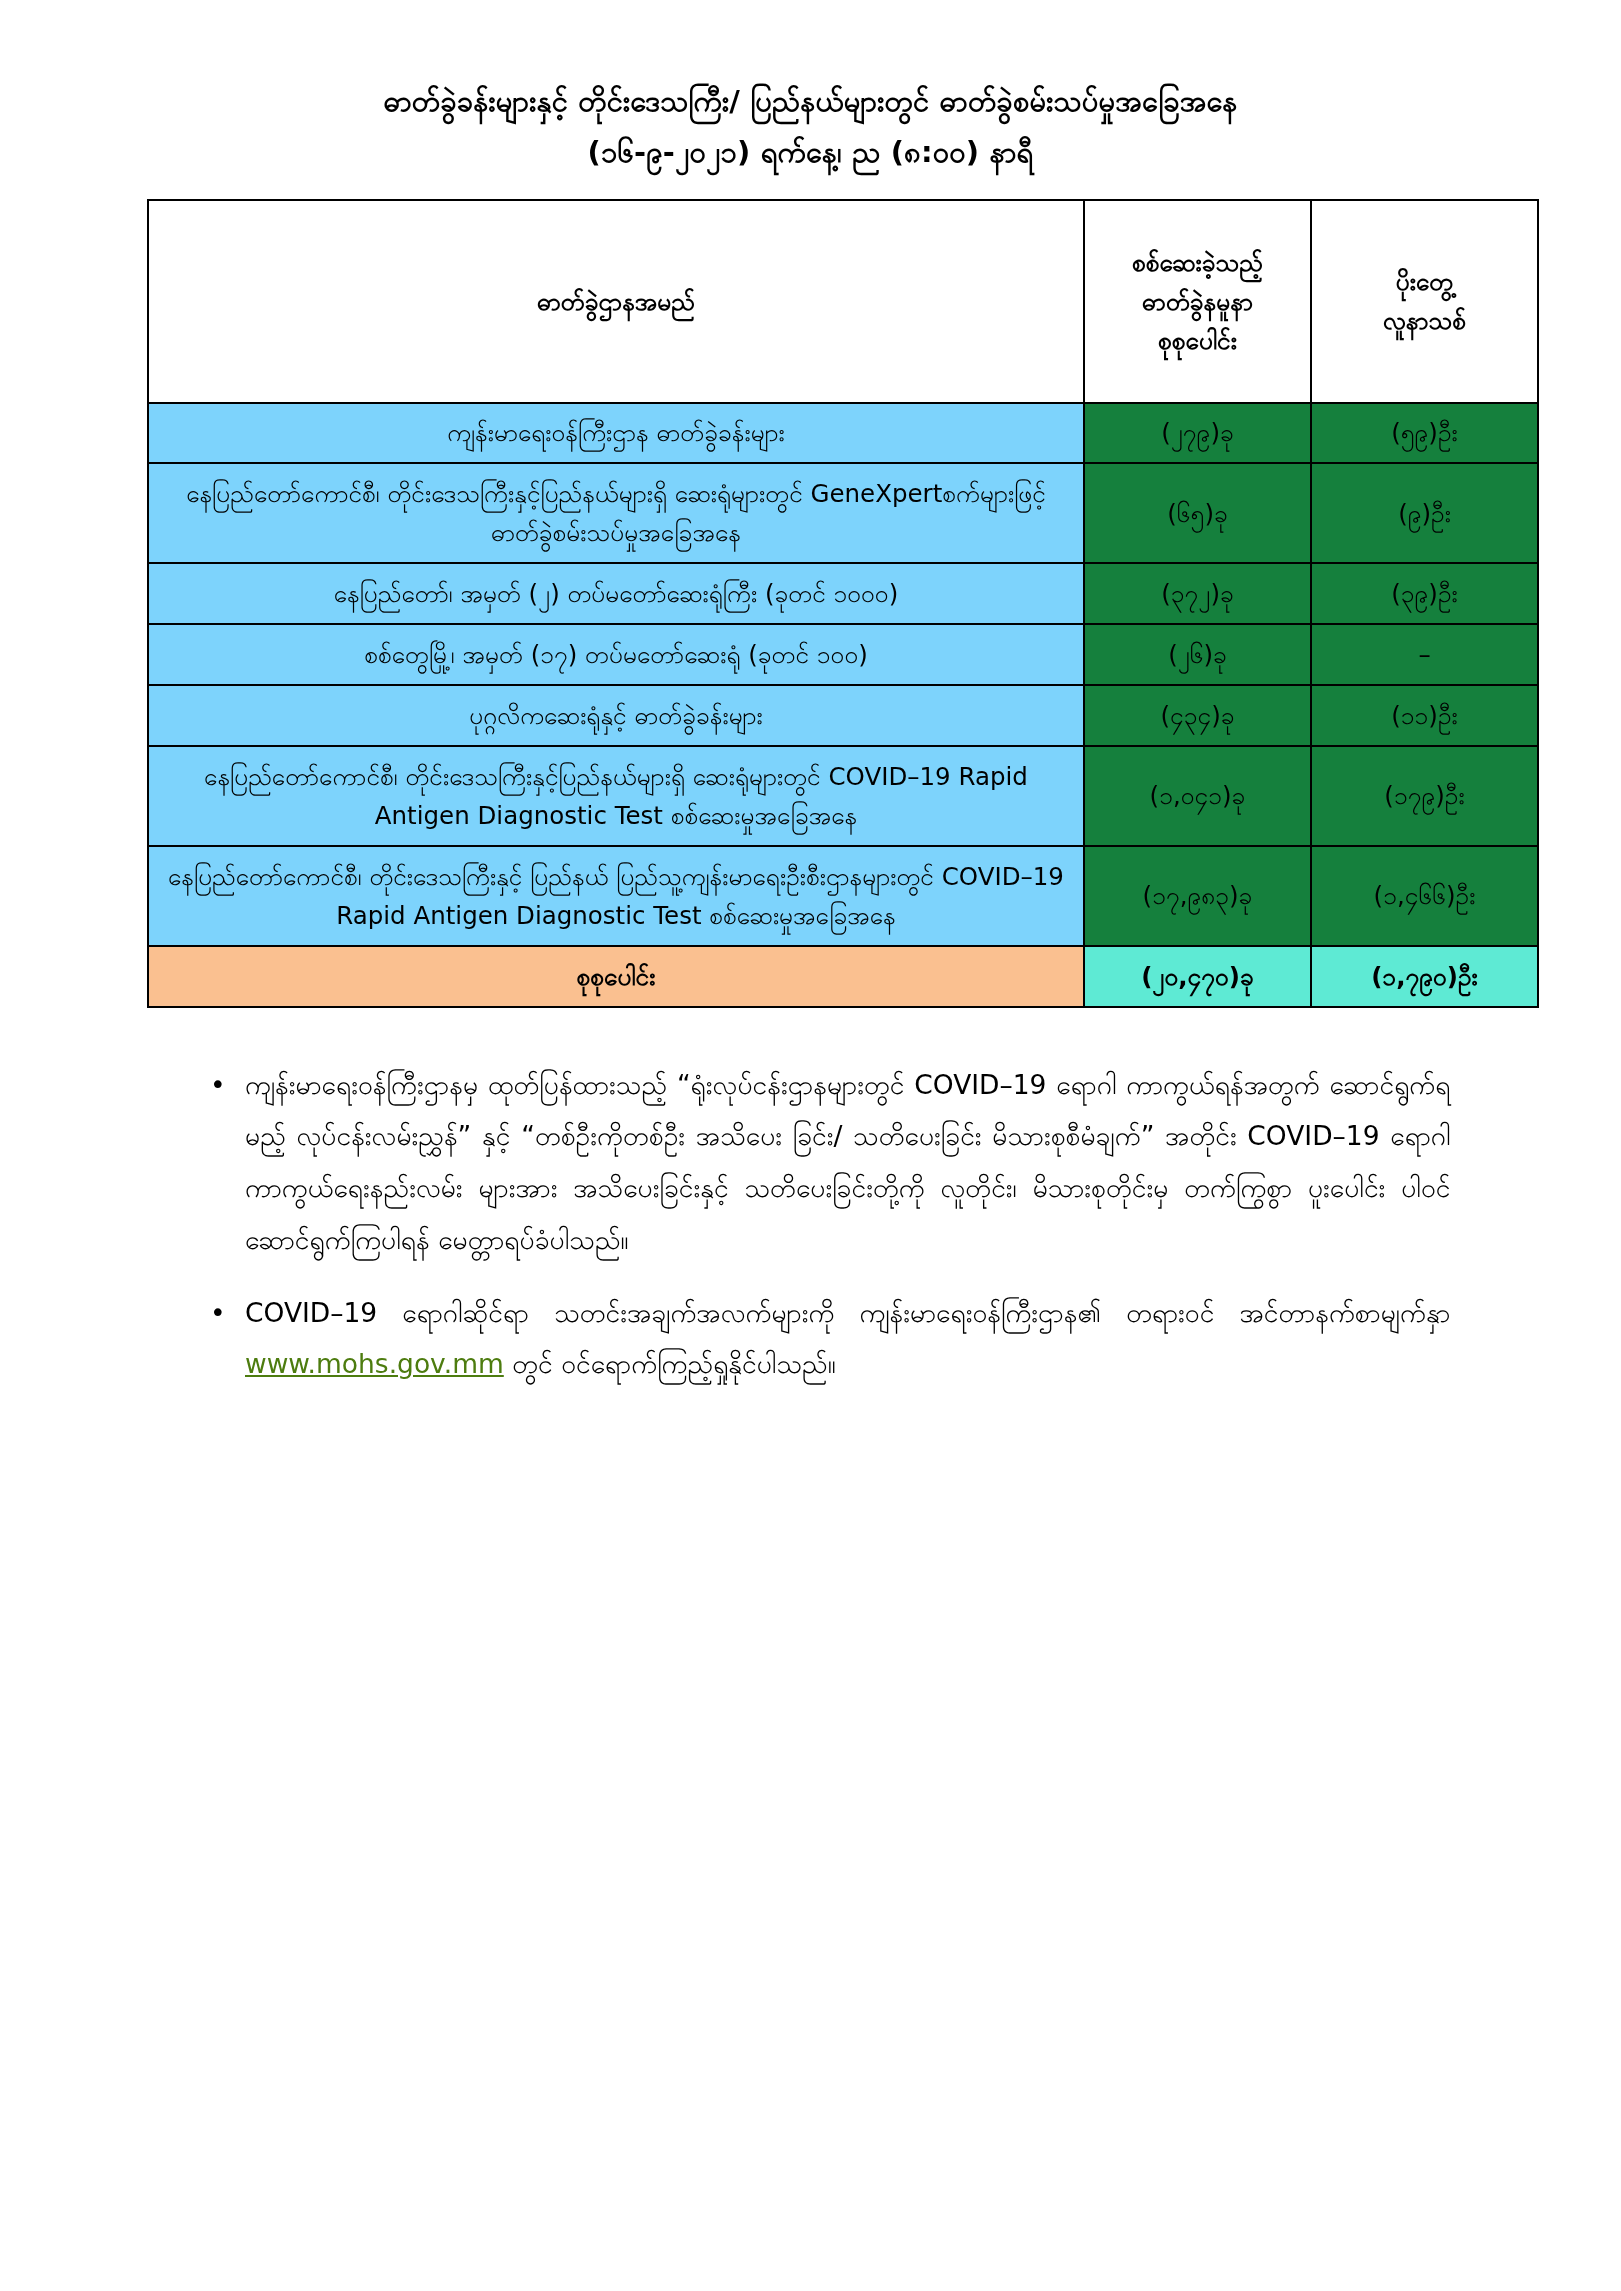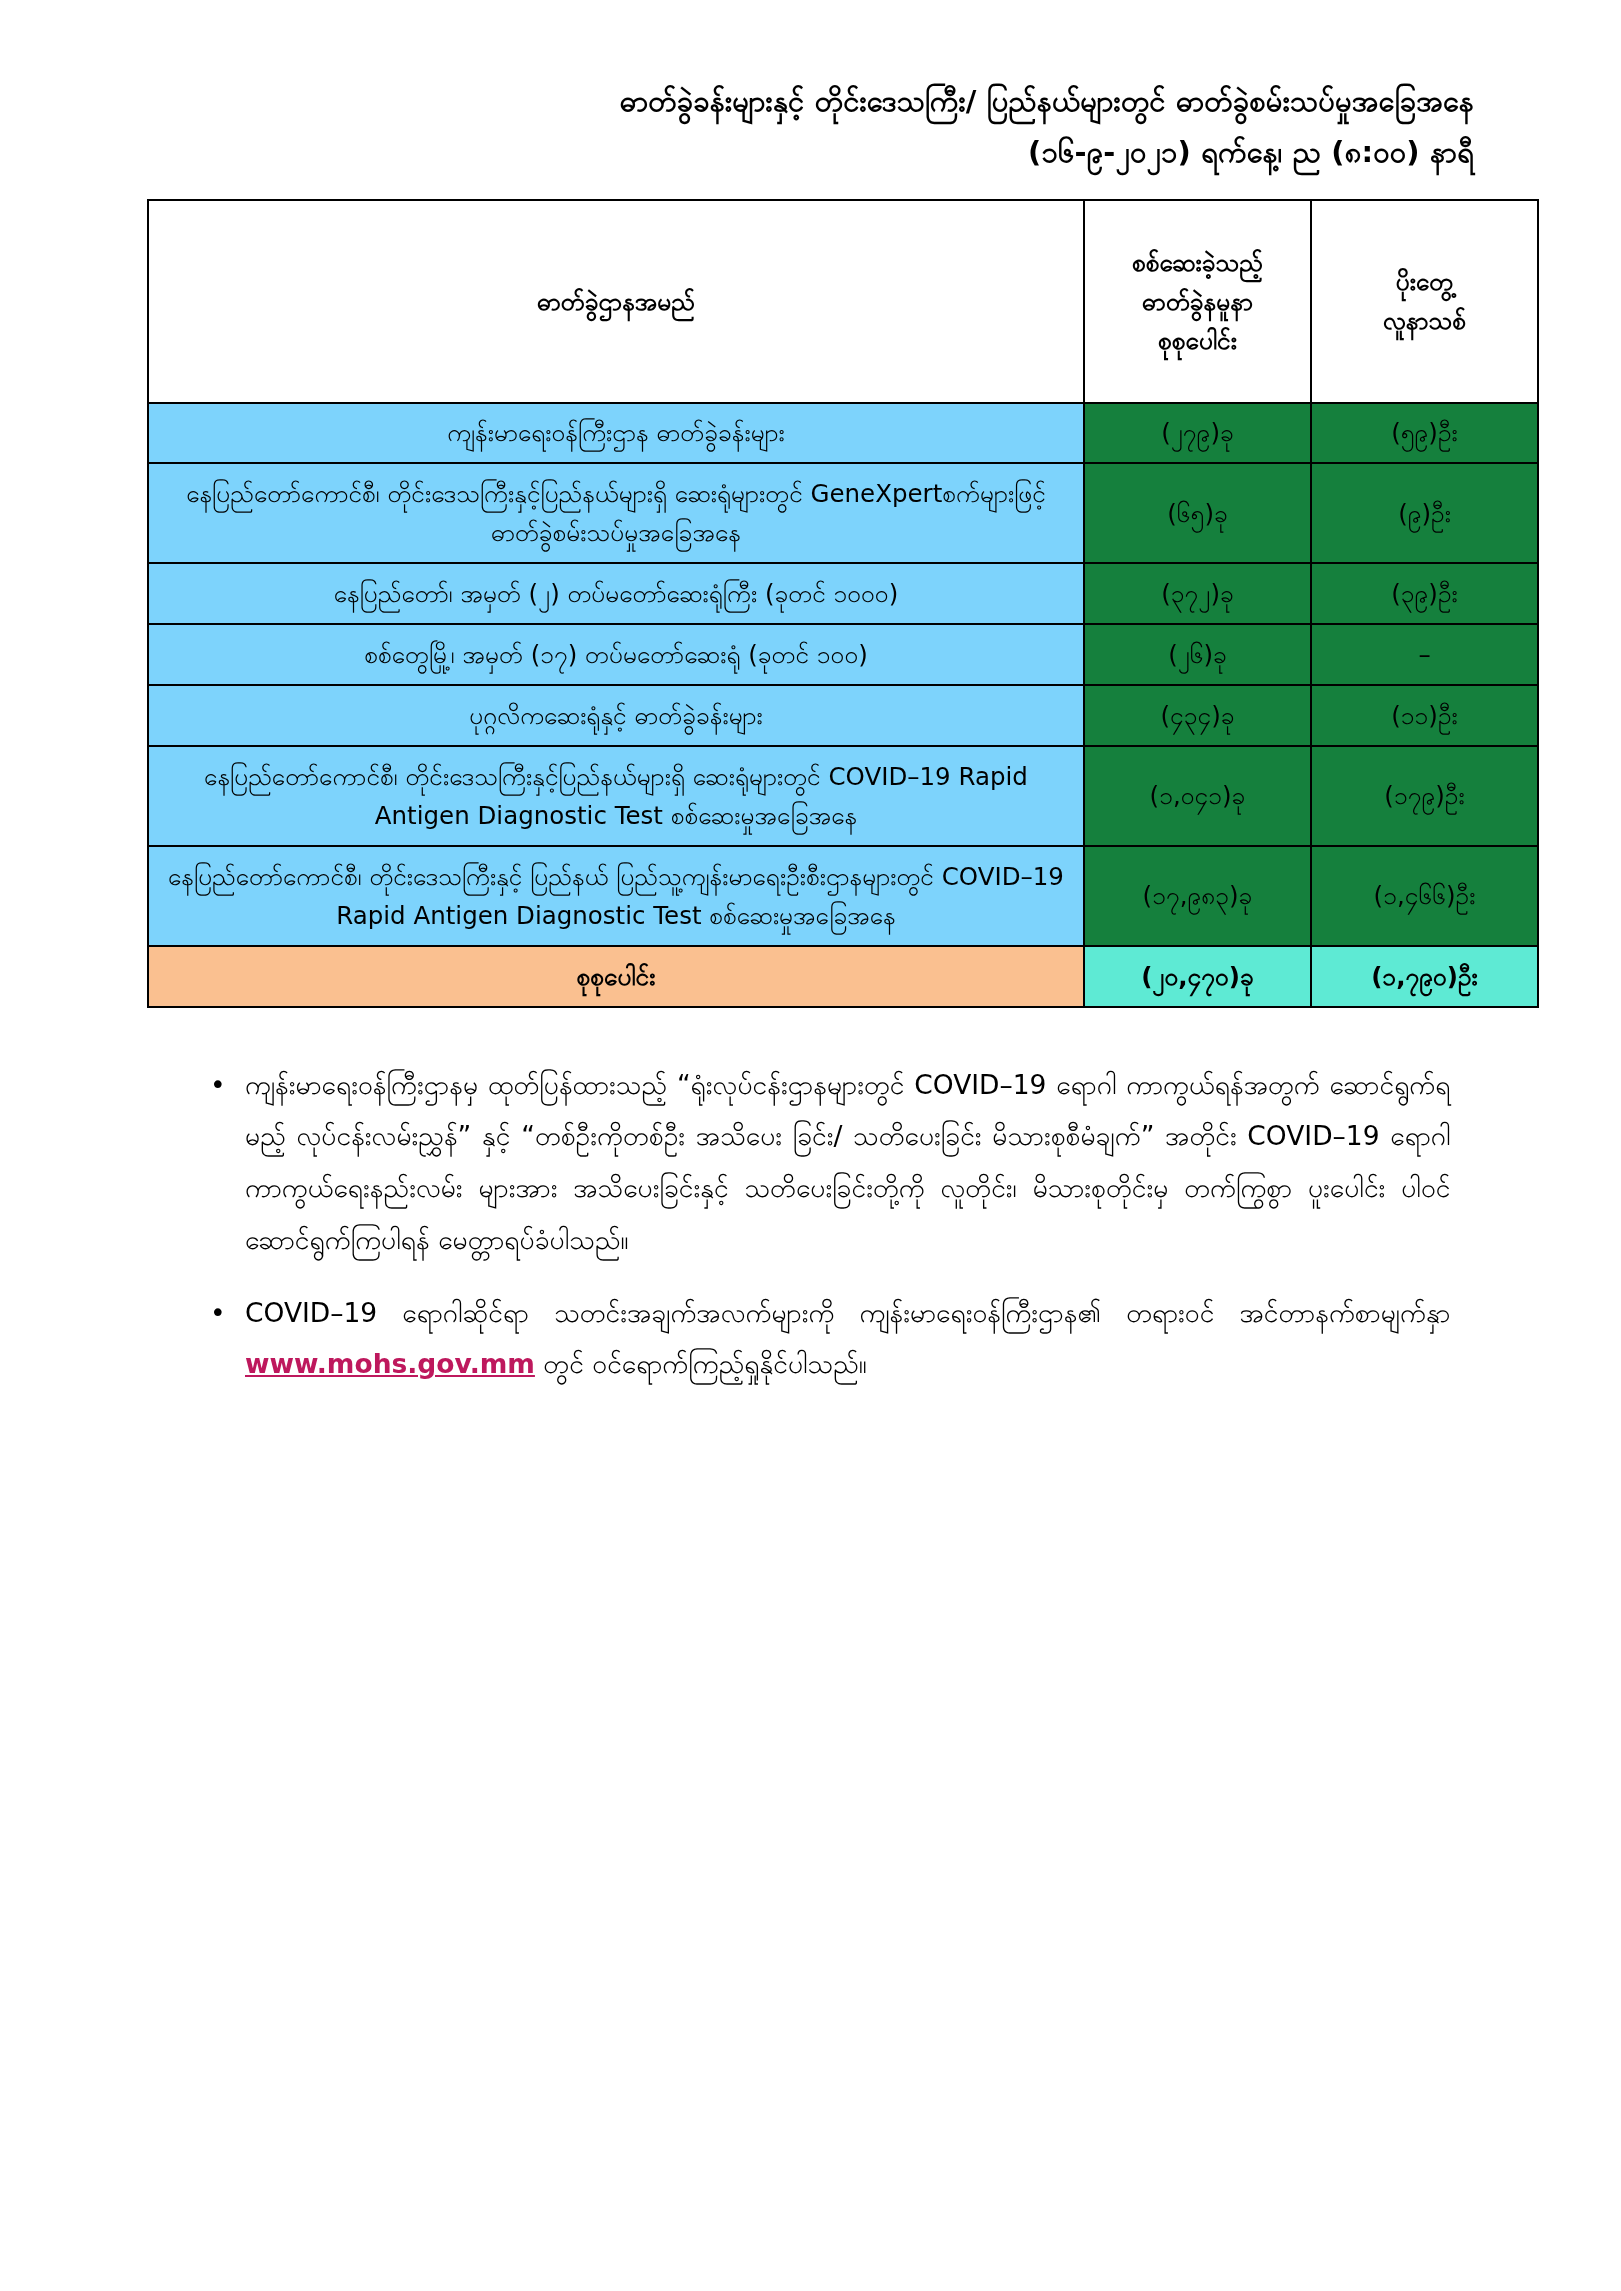--- a/index.html
+++ b/index.html
@@ -22,21 +22,20 @@
   }
   .title-block {
     text-align: center;
     margin-bottom: 21.6px;
   }
   .title-line {
     font-size: 29px;
     font-weight: bold;
     line-height: 1.75;
     letter-spacing: 0.2px;
-    text-align: right;
   }
   table.report {
     border-collapse: collapse;
     width: 1391px;
     margin: 7.8px auto 0 auto;
     table-layout: fixed;
   }
   table.report td, table.report th {
     border: 2px solid #000000;
     vertical-align: middle;
@@ -87,22 +86,22 @@
     padding-left: 35px;
   }
   .notes li .bullet {
     position: absolute;
     left: 0;
     top: 0;
     font-size: 26.5px;
     line-height: 1.95;
   }
   a.link {
-    color: #be185d;
-    font-weight: bold;
+    color: #4d7c0f;
+    font-weight: normal;
     text-decoration: underline;
   }
 </style>
 </head>
 <body>
 
 <div class="page">
 
   <div class="title-block">
     <div class="title-line">ဓာတ်ခွဲခန်းများနှင့် တိုင်းဒေသကြီး/ ပြည်နယ်များတွင် ဓာတ်ခွဲစမ်းသပ်မှုအခြေအနေ</div>

